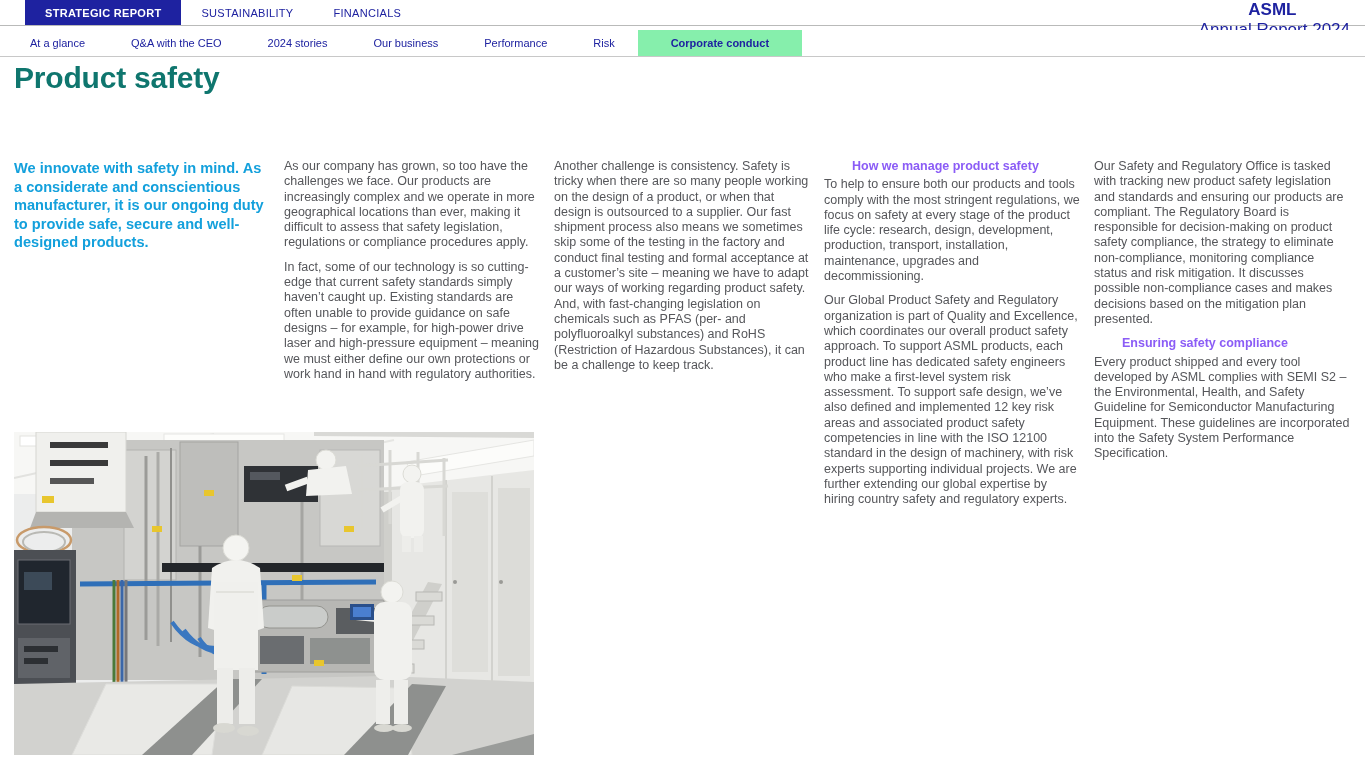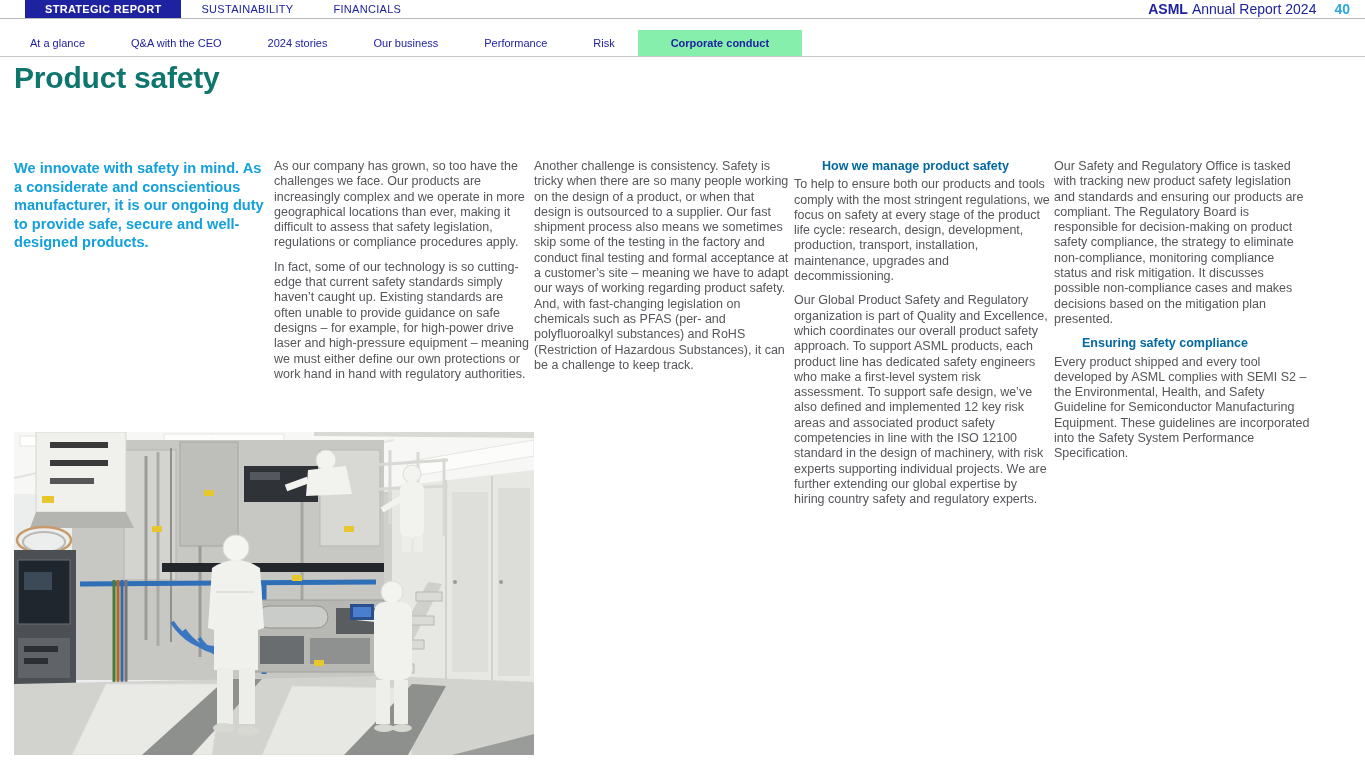--- a/index.html
+++ b/index.html
@@ -7,34 +7,34 @@
   body {
     font-family:"Liberation Sans", sans-serif;
     background:#ffffff;
     position:relative;
     overflow:hidden;
     -webkit-font-smoothing:antialiased;
   }
 
   
   .topnav {
-    position:absolute; top:0; left:0; right:0; height:19px;
+    position:absolute; top:0; left:0; right:0; height:26px;
     display:flex; align-items:stretch; justify-content:space-between;
     background:#fff; border-bottom:1px solid #b9bab9;
   }
   .tabs { display:flex; margin-left:25px; }
   .tab {
     display:flex; align-items:center; padding:0 20px;
     font-size:11px; font-weight:400; color:#1e22a0;
     letter-spacing:.3px; cursor:pointer; white-space:nowrap;
   }
   .tab.active { background:#1e22a0; color:#fff; font-weight:700; }
   .report-info {
     display:flex; align-items:center; margin-right:15px;
-    font-size:14px; color:#1e22a0; white-space:nowrap;
+    font-size:17px; color:#1e22a0; white-space:nowrap;flex-direction:column;
   }
   .report-info .brand { font-weight:700; margin-right:4px; }
   .report-info .page-num { color:#29a9e0; font-weight:700; margin-left:18px; }
 
   
   .subnav {
     position:absolute; top:30px; left:0; right:0; height:27px;
     display:flex; align-items:stretch; background:#fff;
     border-bottom:1px solid #c8c8c8; padding-left:7px;
   }
@@ -47,28 +47,28 @@
   
   .page-title {
     position:absolute; top:61px; left:14px;
     font-size:30px; font-weight:700; color:#0f766e; letter-spacing:-.2px;
   }
 
   
   .content {
     position:absolute; top:159px; left:14px;
     display:grid; grid-template-columns:256px 256px 256px 256px 256px;
-    column-gap:4px;
+    column-gap:14px;
   }
   .col p {
     font-size:12.5px; line-height:15.3px; color:#55565a; margin-bottom:9px;
   }
   .col h3 {
     font-size:12.5px; line-height:15.3px; font-weight:700;
-    color:#0369a1; margin-bottom:3px;padding-left:28px;
+    color:#8b5cf6; margin-bottom:3px;padding-left:28px;
   }
   .intro {
     font-size:14.6px !important; line-height:18.6px !important;
     font-weight:700; color:#13a0dc !important; padding-right:4px;
   }
 
   
   .photo {
     position:absolute; top:432px; left:14px; width:520px; height:323px;
     overflow:hidden;

